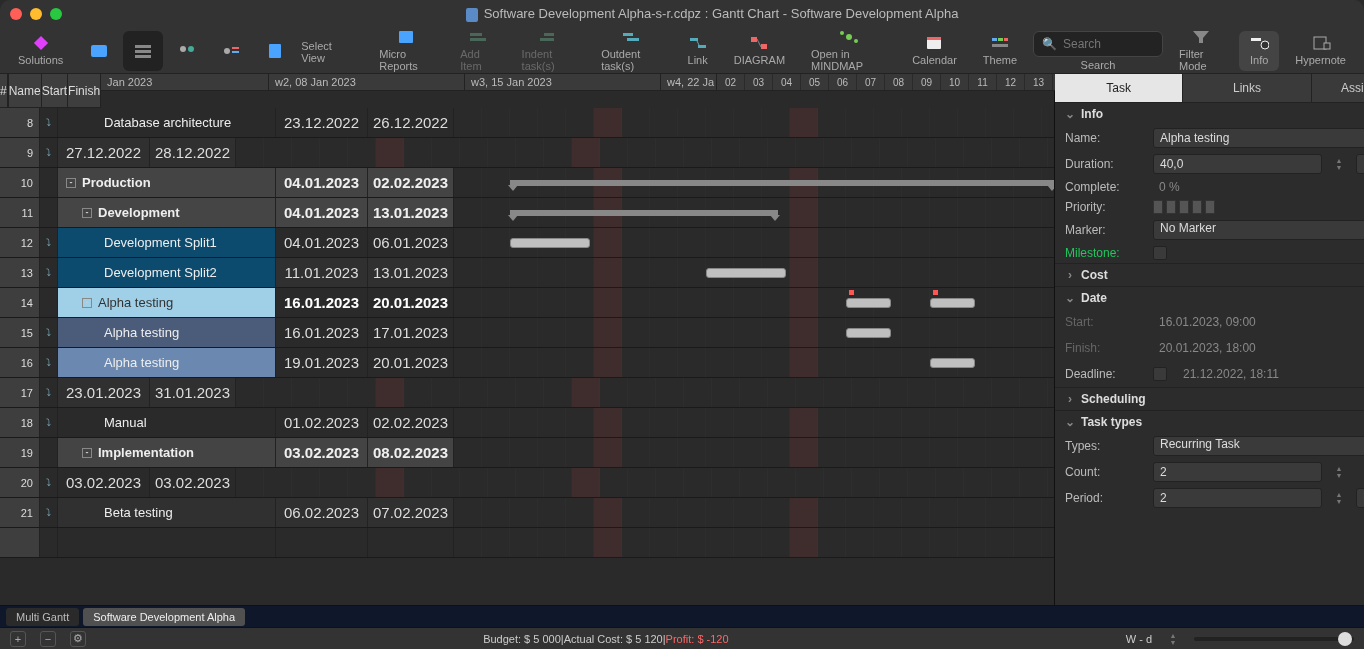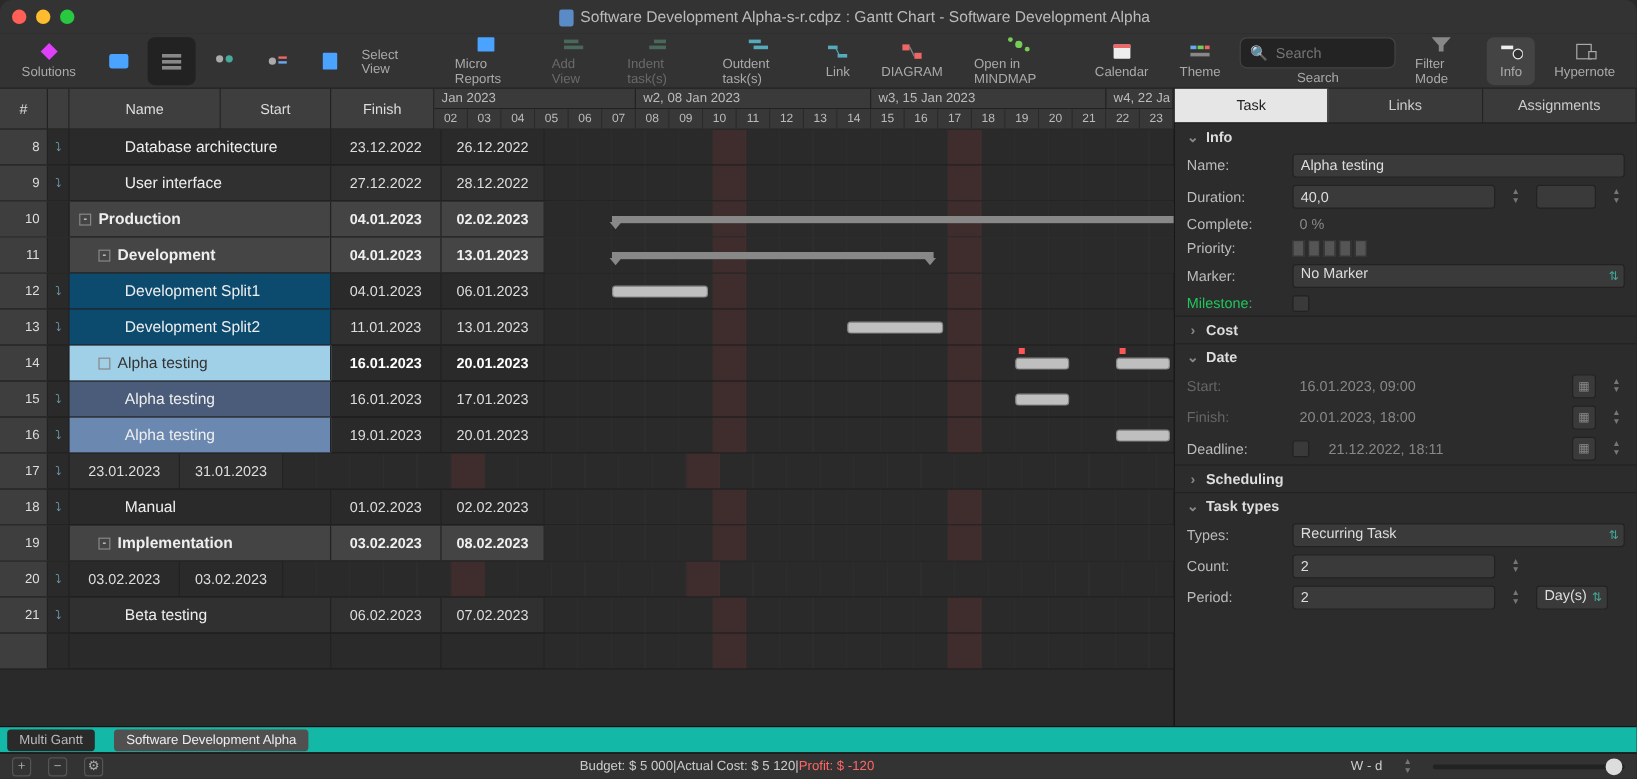--- a/index.html
+++ b/index.html
@@ -27,41 +27,41 @@
 
 .main { display:flex; height:calc(100% - 28px - 46px - 22px - 22px); }
 .left { width:1055px; display:flex; flex-direction:column; border-right:1px solid #111;}
 .right { flex:1; background:#2c2c2c; display:flex; flex-direction:column;}
 
 
 .gheadwrap { display:flex; height:34px; }
 .colh { background:#3e3e3e; border-right:1px solid #222; border-bottom:1px solid #222; display:flex; align-items:center; justify-content:center; color:#ddd; font-size:12px;}
 .colnum{width:40px}.collink{width:18px}.colname{flex:1}.colstart{width:92px}.colfinish{width:86px}
 
-.timelinehead { flex:1; display:flex; flex-direction:column;}
+.timelinehead { flex:1; display:flex; flex-direction:row;}
 .tlrow{display:flex; height:17px; background:#3a3a3a; border-bottom:1px solid #222;}
 .wk{border-right:1px solid #222; color:#bbb; font-size:11px; padding-left:6px; display:flex; align-items:center;}
 .dy{width:28px; border-right:1px solid #2a2a2a; color:#bbb; font-size:10px; display:flex; align-items:center; justify-content:center; background:#383838;}
 
 
 .rows{overflow:hidden;}
 .row{display:flex; height:30px; align-items:stretch; border-bottom:1px solid #1a1a1a;}
 .row.alt{background:#303030}
 .row.sum{background:#444;}
 .row.dev .cname{background:#0c4a6e}
 .row.devsum{background:#454545}
 .row.alpha .cname{background:#4a5c7a}
 .row.alphasum .cname{background:#a0d0e8;color:#333}
 .row.alphasum .cstart,.row.alphasum .cfinish{color:#fff;font-weight:700}
 .row.alphasel .cname{background:#6a88b0}
 .cnum{width:40px;background:#3e3e3e;border-right:1px solid #222;display:flex;align-items:center;justify-content:flex-end;padding-right:6px;color:#ddd;font-size:11px}
 .clink{width:18px;background:#2a2a2a;border-right:1px solid #222;display:flex;align-items:center;justify-content:center;color:#888}
 .cname{flex:0 0 218px;border-right:1px solid #222;display:flex;align-items:center;padding-left:8px;color:#eee;font-size:13px;gap:6px}
 .cname.ind1{padding-left:24px}.cname.ind2{padding-left:46px}
-.cstart,.cfinish{width:92px;border-right:1px solid #222;display:flex;align-items:center;justify-content:center;color:#ddd;font-size:12px}
+.cstart,.cfinish{width:92px;border-right:1px solid #222;display:flex;align-items:center;justify-content:center;color:#ddd;font-size:15px}
 .cfinish{width:86px}
 .row.sum .cname,.row.devsum .cname{font-weight:700}
 .row.sum .cstart,.row.sum .cfinish,.row.devsum .cstart,.row.devsum .cfinish{font-weight:700;color:#f0f0f0}
 .timeline{flex:1;position:relative;background:#2a2a2a;}
 .timeline::before{content:"";position:absolute;inset:0;background:repeating-linear-gradient(to right,transparent,transparent 27px,#333 27px,#333 28px);opacity:.35}
 .weekend{position:absolute;top:0;bottom:0;width:28px;background:rgba(120,50,50,.28);}
 .bar{position:absolute;height:10px;top:10px;background:#bfbfbf;border-radius:3px;border:1px solid #888;}
 .sumbar{position:absolute;height:6px;top:12px;background:#888;}
 .sumbar::before,.sumbar::after{content:"";position:absolute;width:0;height:0;border-top:6px solid #888;border-left:5px solid transparent;border-right:5px solid transparent;top:5px}
 .sumbar::before{left:-2px}.sumbar::after{right:-2px}
@@ -82,21 +82,21 @@
 .fselect .ar{position:absolute;right:4px;top:3px;color:#4a9;font-size:10px}
 .fro{color:#888;flex:1;padding-left:6px}
 .datebtn{width:20px;height:20px;background:#3a3a3a;border:1px solid #222;border-radius:3px;display:flex;align-items:center;justify-content:center;color:#888;font-size:10px}
 .spin{width:14px;display:flex;flex-direction:column;color:#777}
 .spin span{font-size:7px;line-height:7px;text-align:center}
 .prio{display:flex;gap:3px}
 .prio span{width:10px;height:14px;background:#555;border:1px solid #333}
 .chk{width:14px;height:14px;background:#3a3a3a;border:1px solid #222;border-radius:2px}
 
 
-.bottomtabs{height:22px;background:#14b8a6;display:flex;align-items:center;padding:0 6px;gap:16px;border-top:1px solid #111}
+.bottomtabs{height:22px;background:#0f172a;display:flex;align-items:center;padding:0 6px;gap:4px;border-top:1px solid #111}
 .btab{padding:3px 10px;background:#2a2a2a;color:#bbb;font-size:11px;border-radius:3px}
 .btab.active{background:#505050;color:#eee}
 .status{height:22px;background:#333;display:flex;align-items:center;padding:0 10px;gap:14px;border-top:1px solid #111;font-size:11px;color:#ccc}
 .status .profit{color:#f66}
 .zoomslider{width:160px;height:4px;background:#222;border-radius:2px;position:relative}
 .zoomslider .knob{position:absolute;right:2px;top:-5px;width:14px;height:14px;background:#ddd;border-radius:50%}
 .sbtn{width:16px;height:16px;border:1px solid #555;border-radius:3px;display:flex;align-items:center;justify-content:center;color:#aaa}
 </style>
 </head>
 <body>
@@ -174,21 +174,21 @@
       </span>
       <span>Micro Reports</span>
     </div>
   <div class="tbtn disabled">
       <span class="tico">
         <svg viewBox="0 0 20 16">
           <rect x="2" y="4" width="12" height="3" fill="#6a8"></rect>
           <rect x="2" y="9" width="16" height="3" fill="#6a8"></rect>
         </svg>
       </span>
-      <span>Add View</span>
+      <span>Add Item</span>
     </div>
   <div class="tbtn disabled">
       <span class="tico">
         <svg viewBox="0 0 20 16">
           <rect x="6" y="4" width="10" height="3" fill="#6a8"></rect>
           <rect x="2" y="9" width="14" height="3" fill="#6a8"></rect>
         </svg>
       </span>
       <span>Indent task(s)</span>
     </div>
@@ -341,23 +341,20 @@
           <div class="timeline">
             <div class="weekend" style="left: 140px;"></div>
             <div class="weekend" style="left: 336px;"></div>
           </div>
         </div>
         <div class="row alt">
           <div class="cnum">9</div>
           <div class="clink">
             <span class="linkico">⤵</span>
           </div>
-          <div class="cname ind2">
-            <span>User interface</span>
-          </div>
           <div class="cstart">27.12.2022</div>
           <div class="cfinish">28.12.2022</div>
           <div class="timeline">
             <div class="weekend" style="left: 140px;"></div>
             <div class="weekend" style="left: 336px;"></div>
           </div>
         </div>
         <div class="row sum">
           <div class="cnum">10</div>
           <div class="clink"></div>

